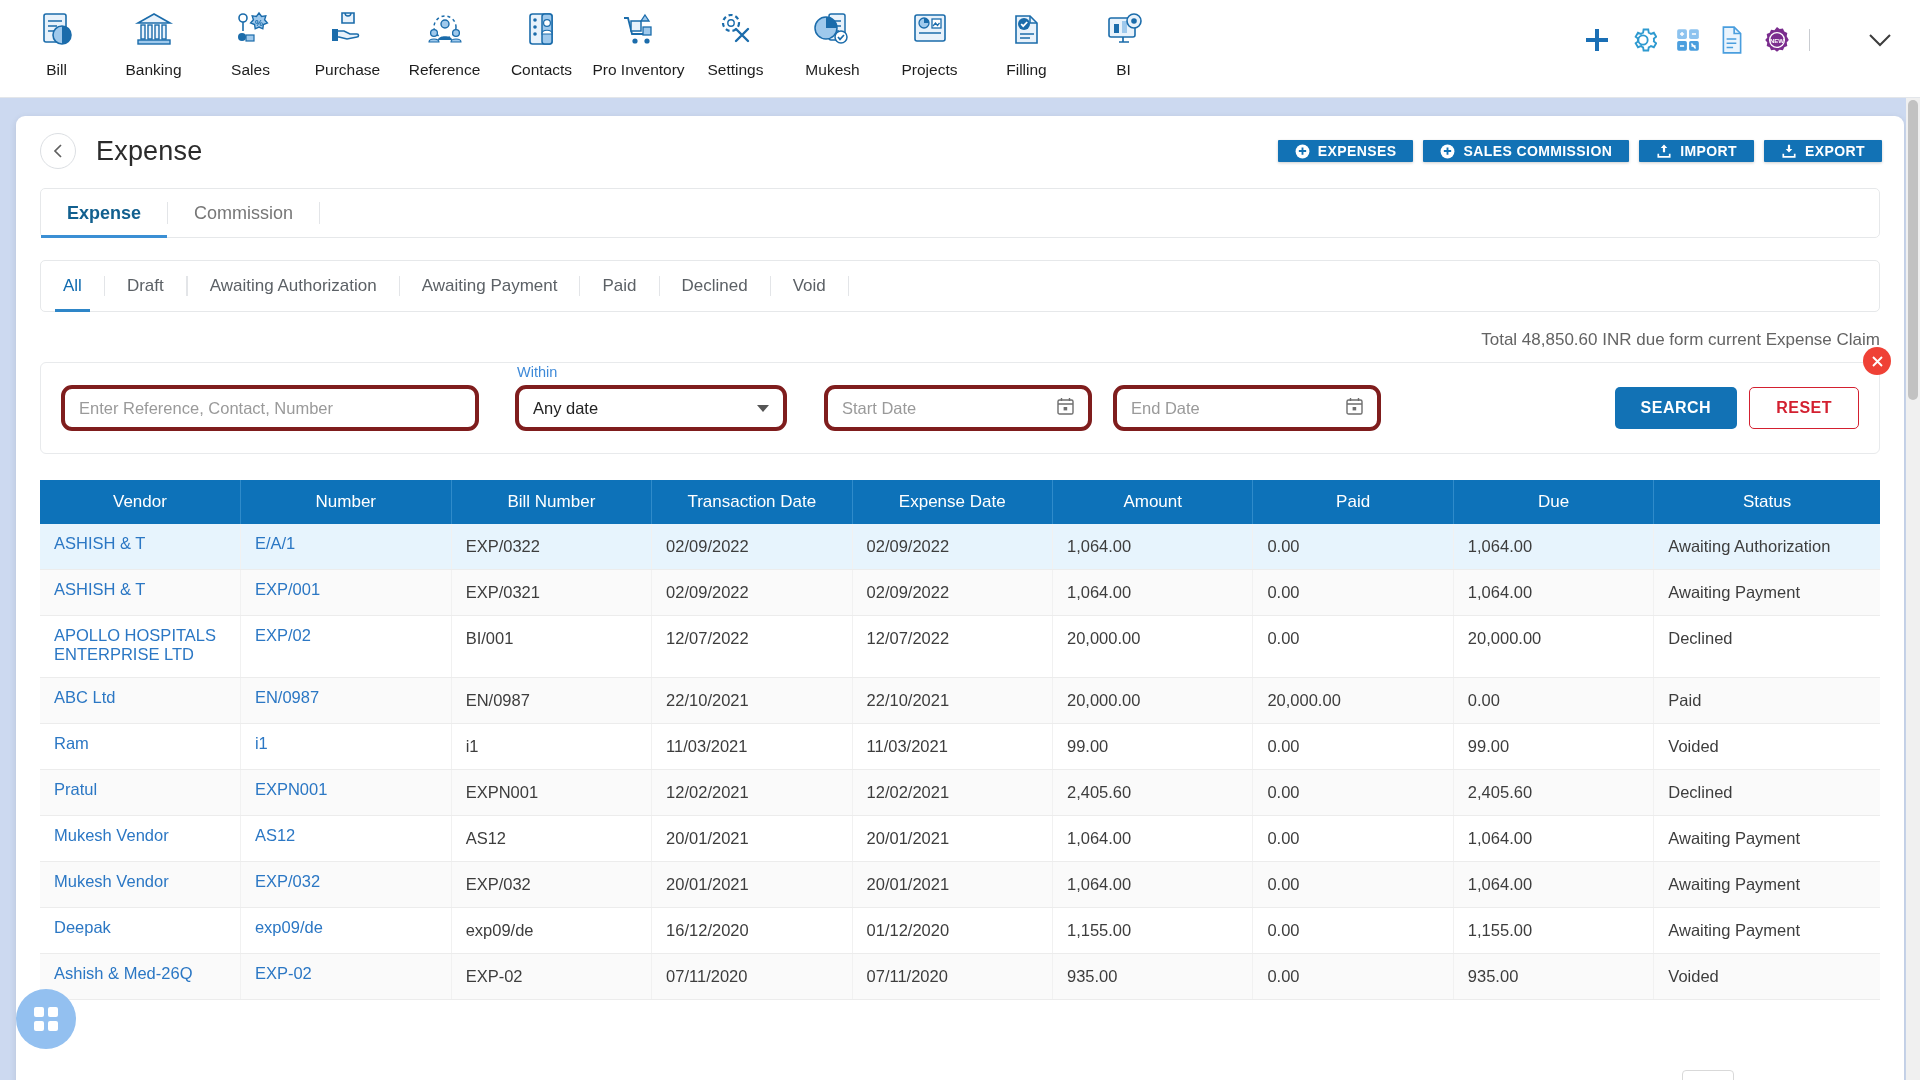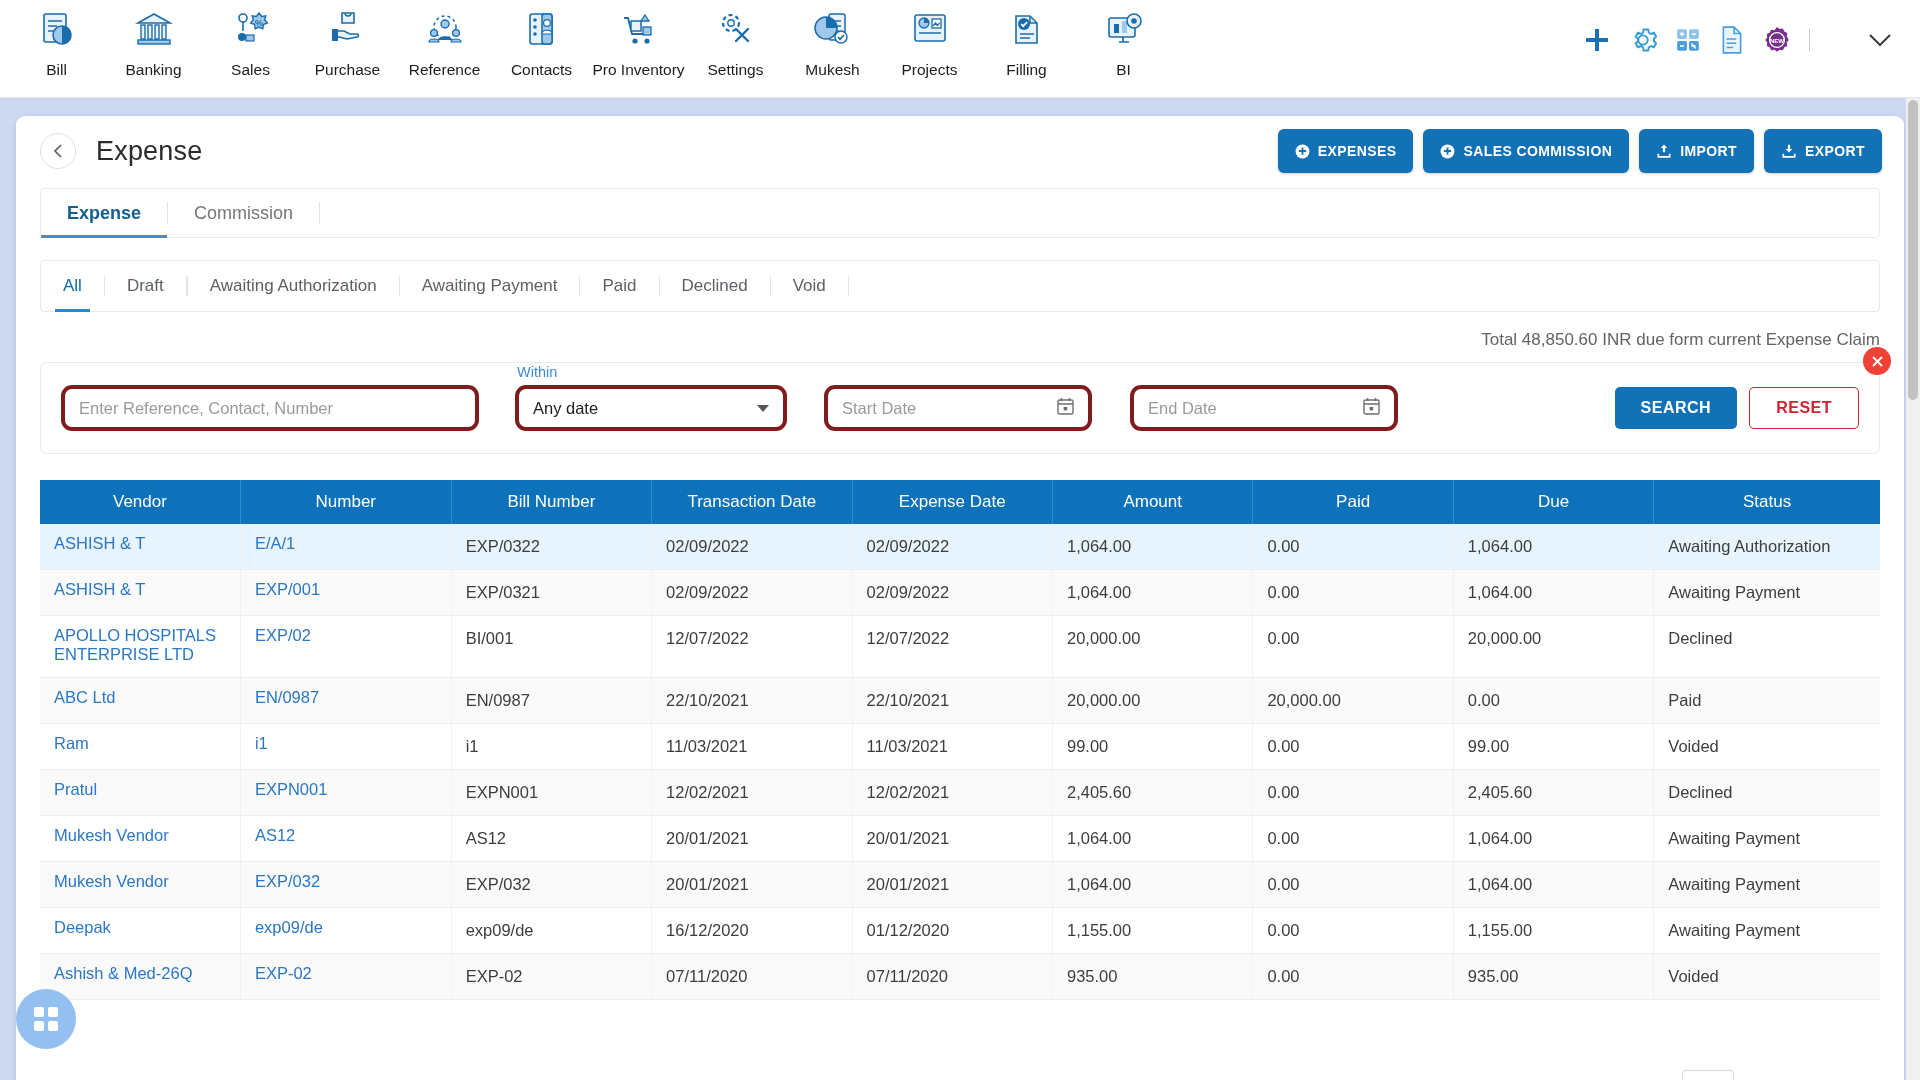--- a/index.html
+++ b/index.html
@@ -59,22 +59,22 @@
     border: 1px solid #dcdfe3; background: #fff;
     display: flex; align-items: center; justify-content: center;
     cursor: pointer; color: #555; font-size: 17px;
   }
   #pagetitle {
     margin-left: 20px; font-size: 27px; color: #2b2b2b; font-weight: 400;
     letter-spacing: .2px;
   }
   .headbtns { margin-left: auto; display: flex; gap: 10px; }
   .btn-primary {
-    background: #1272b5; color: #fff; border: none; border-radius: 6px;
-    height: 44px; padding: 0 17px;
+    background: #1272b5; color: #fff; border: none; border-radius: 1px;
+    height: 22px; padding: 0 17px;
     font-size: 14px; font-weight: 700; letter-spacing: .4px;
     display: flex; align-items: center; gap: 8px; cursor: pointer;
     font-family: "Liberation Sans", sans-serif;
     box-shadow: 0 1px 3px rgba(0,0,0,.2);
   }
   .btn-primary .bi { display: flex; align-items: center; }
 
   
   #subtabs {
     margin: 2px 24px 0 24px; height: 50px;
@@ -134,21 +134,21 @@
   #within-label {
     position: absolute; top: -21px; left: 2px;
     font-size: 14.5px; color: #3f8ad8;
   }
   #f-within {
     width: 272px; color: #232323; justify-content: space-between;
   }
   .caret { width: 0; height: 0; border-left: 6px solid transparent;
            border-right: 6px solid transparent; border-top: 7px solid #555; }
   #f-start { width: 268px; margin-left: 37px; justify-content: space-between; }
-  #f-end   { width: 268px; margin-left: 38px; justify-content: space-between; }
+  #f-end   { width: 268px; margin-left: 21px; justify-content: space-between; }
   .searchbtns { margin-left: auto; display: flex; align-items: center; gap: 12px; }
   #btn-search {
     background: #1272b5; color: #fff; border: none; border-radius: 5px;
     height: 42px; padding: 0 26px; font-size: 16px; font-weight: 700;
     letter-spacing: .5px; cursor: pointer; font-family: "Liberation Sans", sans-serif;
   }
   #btn-reset {
     background: #fff; color: #d32030; border: 1.6px solid #d32030; border-radius: 5px;
     height: 42px; padding: 0 26px; font-size: 16px; font-weight: 700;
     letter-spacing: .5px; cursor: pointer; font-family: "Liberation Sans", sans-serif;

